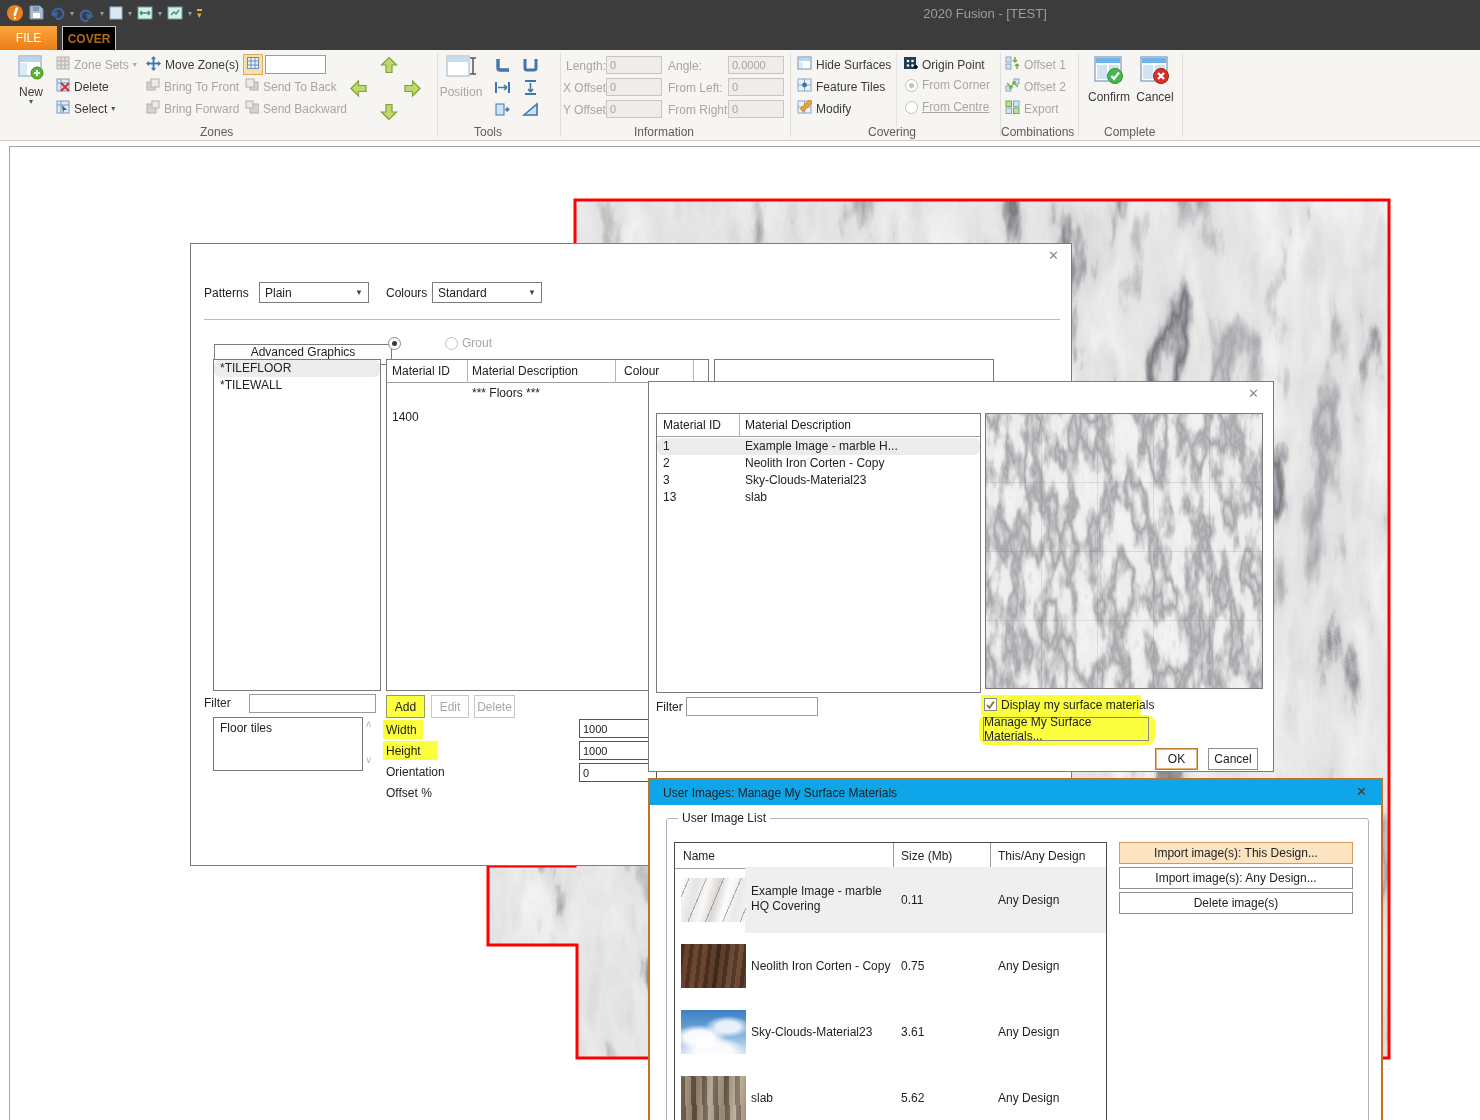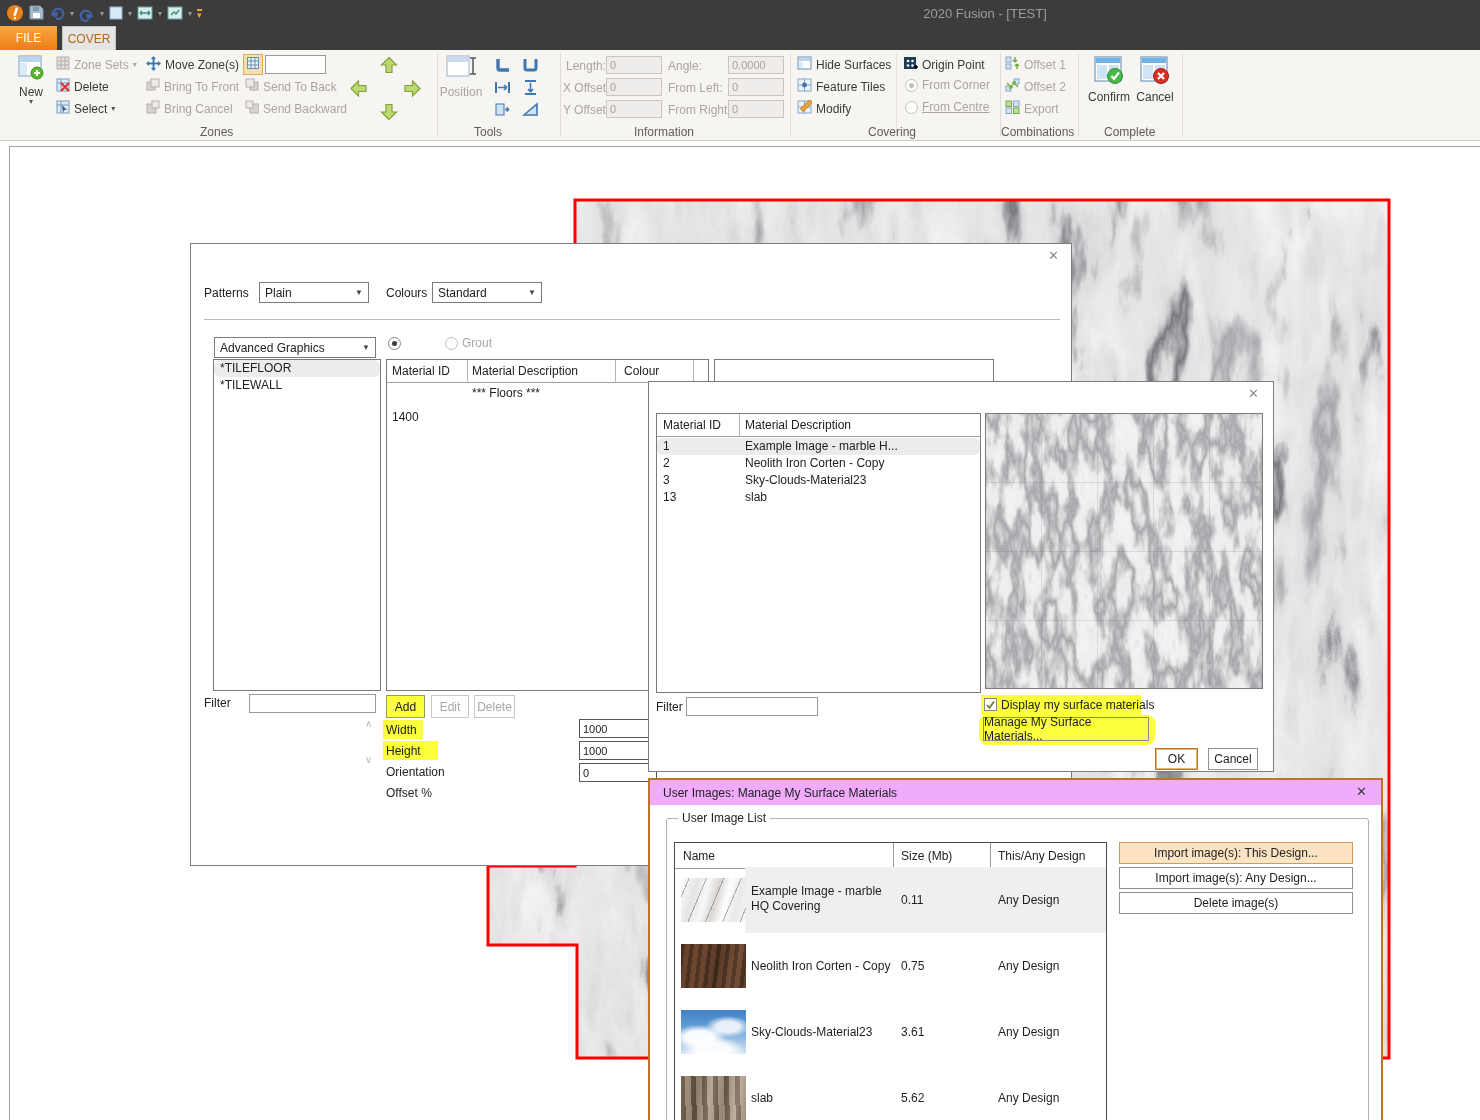--- a/index.html
+++ b/index.html
@@ -8,21 +8,21 @@
         font-family:"Liberation Sans",sans-serif;font-size:12px;color:#3b3a38;}
   .abs{position:absolute;}
   .nw{white-space:nowrap;}
   
   .topbar{position:absolute;left:0;top:0;width:1480px;height:50px;background:#3c3c3c;}
   .qat{position:absolute;left:6px;top:3px;height:22px;display:flex;align-items:center;gap:5px;}
   .qat .caret{color:#9a9a9a;font-size:8px;line-height:1;}
   .wtitle{position:absolute;left:855px;top:6px;width:260px;text-align:center;color:#9c9c9c;font-size:13px;}
   .tab{position:absolute;top:26px;height:24px;display:flex;align-items:center;justify-content:center;font-size:12px;}
   .tab-file{left:0;width:57px;background:linear-gradient(#f9a640,#ee7d15);color:#fff;}
-  .tab-cover{left:62px;width:54px;background:#e5e5e5;color:#b06a14;border:1px solid #c9c5c0;border-bottom:none;}
+  .tab-cover{left:62px;width:54px;background:#000000;color:#b06a14;border:1px solid #c9c5c0;border-bottom:none;font-weight:bold;}
   
   .ribbon{position:absolute;left:0;top:50px;width:1480px;height:91px;background:#f7f5f2;border-bottom:1px solid #cfccc7;}
   .ritem{position:absolute;display:flex;align-items:center;gap:4px;white-space:nowrap;color:#3b3a38;}
   .dis{color:#a9a6a2;}
   .glabel{position:absolute;top:75px;color:#605c57;}
   .vsep{position:absolute;top:3px;height:84px;width:1px;background:#e0dcd7;}
   .bigbtn{position:absolute;display:flex;flex-direction:column;align-items:center;gap:2px;}
   .iinput{position:absolute;height:18px;border:1px solid #c9c6c2;background:#efedeb;color:#a5a29e;
           font:11px "Liberation Sans",sans-serif;padding:0 3px;}
   .winput{position:absolute;height:19px;border:1px solid #9a9a9a;background:#fff;color:#222;
@@ -191,21 +191,21 @@
             <rect x="5" y="4" width="8" height="8" fill="#d6d3cf" stroke="#b3b0ac"></rect>
             <rect x="1" y="1" width="8" height="8" fill="#eceae7" stroke="#b3b0ac"></rect>
           </svg></span>
       <span>Send To Back</span>
     </div>
     <div class="ritem dis" style="left:146px;top:50px;">
       <span><svg width="14" height="14">
             <rect x="1" y="4" width="9" height="9" fill="#d6d3cf" stroke="#b3b0ac"></rect>
             <rect x="6" y="1" width="7" height="7" fill="#eceae7" stroke="#b3b0ac"></rect>
           </svg></span>
-      <span>Bring Cancel</span>
+      <span>Bring Forward</span>
     </div>
     <div class="ritem dis" style="left:245px;top:50px;">
       <span><svg width="14" height="14">
             <rect x="5" y="4" width="9" height="9" fill="#d6d3cf" stroke="#b3b0ac"></rect>
             <rect x="1" y="1" width="7" height="7" fill="#eceae7" stroke="#b3b0ac"></rect>
           </svg></span>
       <span>Send Backward</span>
     </div>
     <span class="abs" style="left:380px;top:6px;"><svg width="18" height="18">
           <polygon points="9,1.5 16.5,9 12,9 12,16.5 6,16.5 6,9 1.5,9" fill="#bcd86e" stroke="#84a23b" stroke-width="1.2"></polygon>
@@ -421,21 +421,21 @@
       <span>Plain</span>
         <span class="ar">▼</span>
     </div>
     <span class="abs nw" style="left:195px;top:42px;color:#222;">Colours</span>
     <div class="combo" style="left:241px;top:38px;width:110px;">
       <span>Standard</span>
         <span class="ar">▼</span>
     </div>
     <div class="abs" style="left:13px;top:75px;width:856px;height:1px;background:#bbb;"></div>
 
-    <div class="combo" style="left:23px;top:93px;width:162px;">
+    <div class="combo" style="left:23px;top:100px;width:178px;flex-direction:column;">
       <span>Advanced Graphics</span>
         <span class="ar">▼</span>
     </div>
     <span class="radio sel" style="left:197px;top:93px;"></span>
     <span class="abs nw" style="left:214px;top:76px;color:#222;margin-top:43px;">Tile(s)</span>
     <span class="radio rdis" style="left:254px;top:93px;"></span>
     <span class="abs nw dis" style="left:271px;top:92px;">Grout</span>
 
     <div class="listbox" style="left:22px;top:115px;width:168px;height:332px;">
       <div class="litem lsel">*TILEFLOOR</div>
@@ -457,20 +457,23 @@
       </div>
     </div>
     <div class="abs" style="left:523px;top:115px;width:280px;height:60px;border:1px solid #7a7a7a;background:#fff;"></div>
 
     <span class="abs nw" style="left:13px;top:452px;color:#222;">Filter</span>
     <input class="winput" style="left: 58px; top: 450px; width: 127px;" value="">
     <div class="btn yellow" style="left:195px;top:451px;width:39px;height:23px;border-color:#9a9a5a;">Add</div>
     <div class="btn disb" style="left:240px;top:451px;width:38px;height:23px;">Edit</div>
     <div class="btn disb" style="left:283px;top:451px;width:41px;height:23px;">Delete</div>
 
+    <div class="listbox" style="left:22px;top:473px;width:150px;height:54px;">
+      <div class="litem" style="height:16px;line-height:16px;padding-top:2px;">Floor tiles</div>
+    </div>
     <span class="abs" style="left:174px;top:474px;color:#b9b9b9;font-size:10px;">∧</span>
     <span class="abs" style="left:174px;top:510px;color:#b9b9b9;font-size:10px;">∨</span>
 
     <div class="hl" style="left:192px;top:476px;width:40px;height:19px;">Width</div>
     <div class="hl" style="left:192px;top:497px;width:55px;height:19px;">Height</div>
     <span class="abs nw" style="left:195px;top:521px;color:#222;">Orientation</span>
     <span class="abs nw" style="left:195px;top:542px;color:#222;">Offset %</span>
     <input class="winput" style="left: 388px; top: 475px; width: 78px; border-color: rgb(85, 85, 85);" value="1000">
     <input class="winput" style="left: 388px; top: 497px; width: 78px; border-color: rgb(85, 85, 85);" value="1000">
     <input class="winput" style="left: 388px; top: 519px; width: 78px; border-color: rgb(85, 85, 85);" value="0">
@@ -521,21 +524,21 @@
     <span class="abs nw" style="left:352px;top:316px;color:#222;">Display my surface materials</span>
 
     <div class="abs yellow" style="left:330px;top:333px;width:176px;height:30px;border-radius:8px;"></div>
     <div class="btn" style="left:334px;top:335px;width:166px;height:24px;background:#fcff3d;border-color:#8a8a8a;">Manage My Surface Materials...</div>
 
     <div class="btn" style="left:506px;top:366px;width:43px;height:22px;border:1px solid #b8762a;box-shadow:0 0 0 1px #e0b57a inset;">OK</div>
     <div class="btn" style="left:559px;top:366px;width:50px;height:22px;">Cancel</div>
   </div>
 
   <div class="dlg" style="left:648px;top:778px;width:735px;height:345px;z-index:4;border:2px solid #c0722a;">
-    <div class="dtitle" style="height:25px;background:#f0abfc;">
+    <div class="dtitle" style="height:25px;background:#0ea5e9;">
       <span class="t nw" style="color:#1e1e1e;">User Images: Manage My Surface Materials</span>
     </div>
     <span class="dclose" style="right:14px;top:5px;color:#3a3a3a;">✕</span>
 
     <div class="abs" style="left:16px;top:38px;width:703px;height:330px;border:1px solid #b5b2ad;border-radius:3px;"></div>
     <span class="abs nw" style="left:28px;top:31px;background:#fff;padding:0 4px;color:#1e1e1e;">User Image List</span>
 
     <div class="abs" style="left:24px;top:62px;width:433px;height:290px;border:1px solid #4a4a4a;background:#fff;overflow:hidden;">
       <div class="thead" style="left:0;top:0;width:431px;height:26px;border-bottom-color:#9a9a9a;">
         <span class="abs nw" style="left:8px;top:6px;">Name</span>

